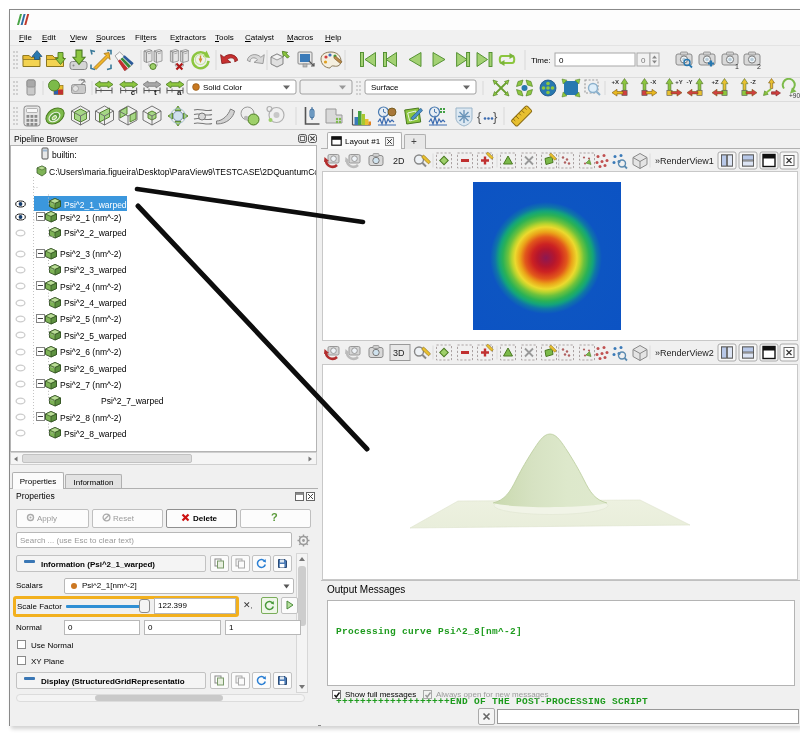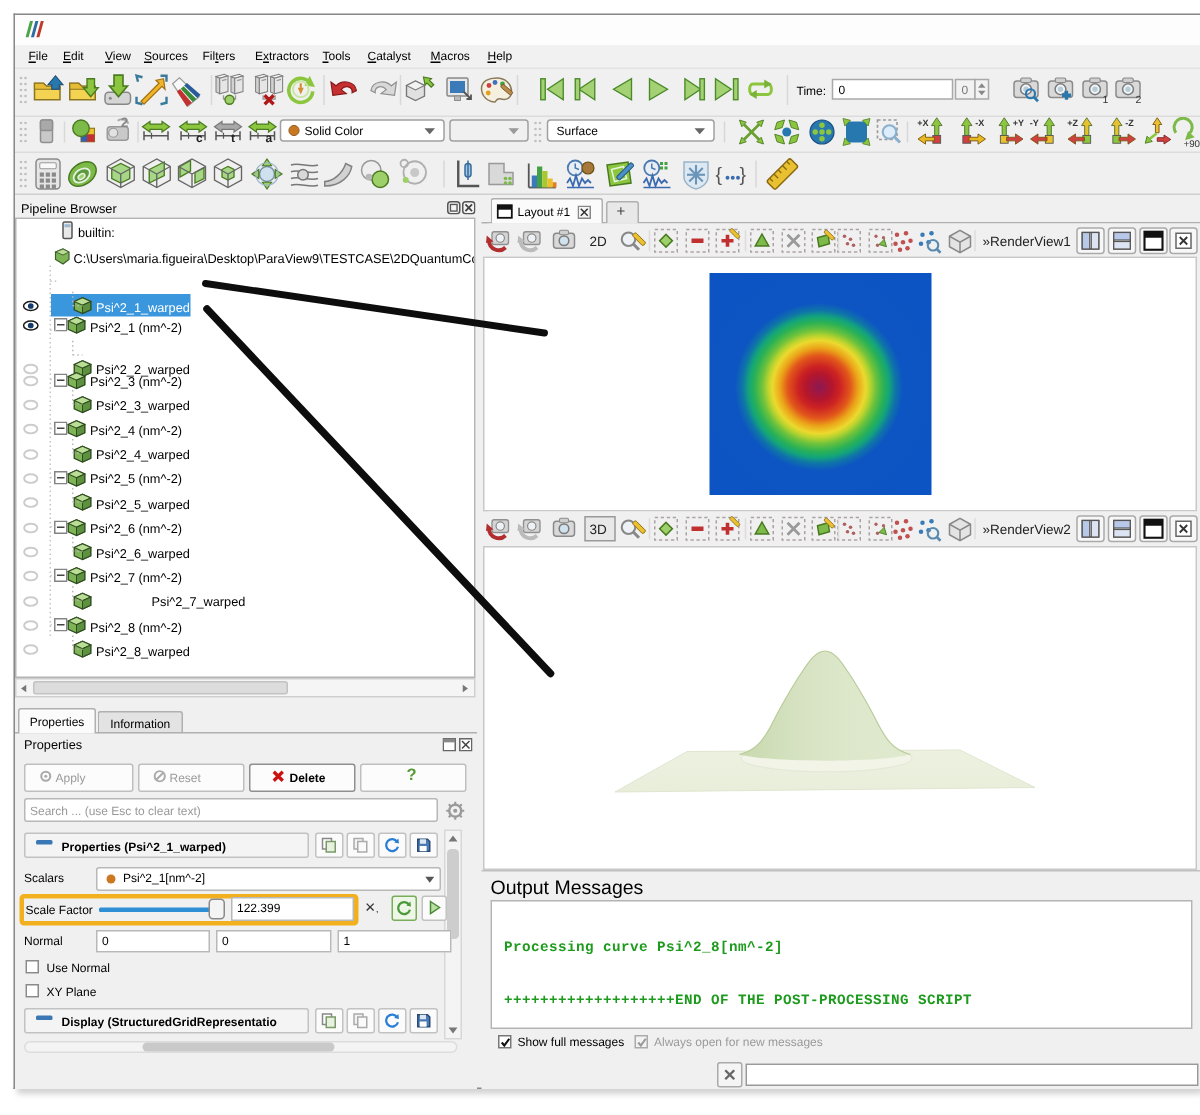--- a/index.html
+++ b/index.html
@@ -630,21 +630,21 @@
         <circle cx="5.5" cy="4" r="1.9" fill="#123a6a"></circle>
       </svg>
 <div class="abs" style="left:23px;top:0.5px;width:93px;height:15px;background:#3b97dd;"></div>
 <svg class="abs" style="left:37px;top:1.5px" width="14" height="13" viewBox="0 0 14 13">
         <polygon points="1.5,4 7,1.5 12.5,4 12.5,9.5 7,12 1.5,9.5" fill="#7eb356" stroke="#2f4d20" stroke-width="0.9"></polygon>
         <polygon points="1.5,4 7,1.5 12.5,4 7,6.5" fill="#bade96" stroke="#2f4d20" stroke-width="0.7"></polygon>
         <polygon points="7,6.5 12.5,4 12.5,9.5 7,12" fill="#5d9140" stroke="#2f4d20" stroke-width="0.7"></polygon>
       </svg>
 <span class="abs" style="left:53px;top:4px;white-space:nowrap;color:#fff;">Psi^2_1_warped</span>
 </div>
-<div class="abs" style="left:0;top:91px;width:307px;height:16px;">
+<div class="abs" style="left:0;top:78px;width:307px;height:16px;">
 <svg class="abs" style="left:4px;top:4.5px" width="11" height="8" viewBox="0 0 11 8">
         <ellipse cx="5.5" cy="4" rx="4.4" ry="2.9" fill="none" stroke="#cccccc" stroke-width="1.3"></ellipse>
       </svg>
 <svg class="abs" style="left:37px;top:1.5px" width="14" height="13" viewBox="0 0 14 13">
         <polygon points="1.5,4 7,1.5 12.5,4 12.5,9.5 7,12 1.5,9.5" fill="#7eb356" stroke="#2f4d20" stroke-width="0.9"></polygon>
         <polygon points="1.5,4 7,1.5 12.5,4 7,6.5" fill="#bade96" stroke="#2f4d20" stroke-width="0.7"></polygon>
         <polygon points="7,6.5 12.5,4 12.5,9.5 7,12" fill="#5d9140" stroke="#2f4d20" stroke-width="0.7"></polygon>
       </svg>
 <span class="abs" style="left:53px;top:4px;white-space:nowrap;color:#000;">Psi^2_2_warped</span>
 </div>
@@ -901,21 +901,21 @@
 <div class="abs" style="left:298px;top:566px;width:8px;height:60px;background:#cdcdcd;border-radius:3px;"></div>
 <svg class="abs" style="left:298px;top:556px" width="8" height="6" viewBox="0 0 8 6">
     <polygon points="4,1 7,5 1,5" fill="#777"></polygon>
   </svg>
 <svg class="abs" style="left:298px;top:684px" width="8" height="6" viewBox="0 0 8 6">
     <polygon points="1,1 7,1 4,5" fill="#777"></polygon>
   </svg>
 
 <div class="abs" style="left:16px;top:555px;width:190px;height:17px;background:#f4f4f4;border:1px solid #c2c2c2;border-radius:2px;"></div>
 <div class="abs" style="left:24px;top:560px;width:11px;height:3px;background:#3a77b5;border-radius:1px;"></div>
-<div class="abs" style="left:41px;top:560px;font-size:8px;font-weight:bold;">Properties (Psi^2_1_warped)</div>
+<div class="abs" style="left:41px;top:560px;font-size:8px;font-weight:bold;">Information (Psi^2_1_warped)</div>
 
 <div class="abs" style="left:210px;top:555px;width:19px;height:17px;background:#fbfbfb;border:1px solid #c2c2c2;border-radius:2px;"></div>
 <svg class="abs" style="left:214px;top:558px" width="11" height="11" viewBox="0 0 11 11">
     <rect x="1" y="1" width="6" height="7" fill="#fff" stroke="#888"></rect>
     <rect x="3.5" y="3" width="6" height="7" fill="#e8f0e0" stroke="#7a9a6a"></rect>
   </svg>
 <div class="abs" style="left:231px;top:555px;width:19px;height:17px;background:#fbfbfb;border:1px solid #c2c2c2;border-radius:2px;"></div>
 <svg class="abs" style="left:235px;top:558px" width="11" height="11" viewBox="0 0 11 11">
     <rect x="1" y="1" width="6" height="7" fill="#f2f2f2" stroke="#aaa"></rect>
     <rect x="3.5" y="3" width="6" height="7" fill="#fafafa" stroke="#aaa"></rect>
@@ -1285,24 +1285,24 @@
     </linearGradient>
   </defs>
   <polygon points="133,137 315,136 365,161 85,164" fill="url(#planeg)" stroke="#dde3cc" stroke-width="0.6"></polygon>
   <ellipse cx="226" cy="141.5" rx="57" ry="9" fill="#f1f4e7"></ellipse>
   <ellipse cx="226" cy="141.5" rx="57" ry="9" fill="none" stroke="#e3e9d6" stroke-width="0.8"></ellipse>
   <path d="M 168,139 C 180,136 185,128 191,116 C 197,104 202,96 207,88 C 213,79 218,70 225,70 C 232,70 237,79 243,88 C 248,96 253,104 259,116 C 265,128 270,136 282,139 C 262,144.5 188,144.5 168,139 Z" fill="url(#bellg)"></path>
   <path d="M 168,139 C 180,136 185,128 191,116 C 197,104 202,96 207,88 C 213,79 218,70 225,70 C 232,70 237,79 243,88 C 248,96 253,104 259,116 C 265,128 270,136 282,139" fill="none" stroke="#b9cb9a" stroke-width="0.8"></path>
 </svg>
 
 <div class="abs" style="left:321px;top:580px;width:479px;height:123px;background:#f0f0f0;border-top:1px solid #c0c0c0;"></div>
-<div class="abs" style="left:327px;top:584px;font-size:13px;text-align:center;">Output Messages</div>
+<div class="abs" style="left:327px;top:584px;font-size:10px;text-align:center;">Output Messages</div>
 <div class="abs" style="left:327px;top:600px;width:468px;height:86px;background:#fff;border:1px solid #b4b4b4;"></div>
 <div class="abs" style="left:336px;top:626px;font-family:'Liberation Mono',monospace;font-size:9.5px;font-weight:bold;color:#1e9b1e;letter-spacing:0.3px;">Processing curve Psi^2_8[nm^-2]</div>
-<div class="abs" style="left:336px;top:661px;font-family:'Liberation Mono',monospace;font-size:9.5px;font-weight:bold;color:#1e9b1e;letter-spacing:0.3px;">+++++++++++++++++++END OF THE POST-PROCESSING SCRIPT</div>
+<div class="abs" style="left:336px;top:696px;font-family:'Liberation Mono',monospace;font-size:9.5px;font-weight:bold;color:#1e9b1e;letter-spacing:0.3px;">+++++++++++++++++++END OF THE POST-PROCESSING SCRIPT</div>
 <div class="abs" style="left:332px;top:690px;width:9px;height:9px;background:#fff;border:1px solid #777;"></div>
 <svg class="abs" style="left:333px;top:691px" width="8" height="8" viewBox="0 0 8 8">
     <path d="M1.5 4 L3.2 6 L6.5 1.5" fill="none" stroke="#111" stroke-width="1.4"></path>
   </svg>
 <div class="abs" style="left:345px;top:690px;font-size:8px;">Show full messages</div>
 <div class="abs" style="left:423px;top:690px;width:9px;height:9px;background:#f2f2f2;border:1px solid #aaa;"></div>
 <svg class="abs" style="left:424px;top:691px" width="8" height="8" viewBox="0 0 8 8">
     <path d="M1.5 4 L3.2 6 L6.5 1.5" fill="none" stroke="#999" stroke-width="1.4"></path>
   </svg>
 <div class="abs" style="left:436px;top:690px;font-size:8px;color:#9a9a9a;">Always open for new messages</div>

